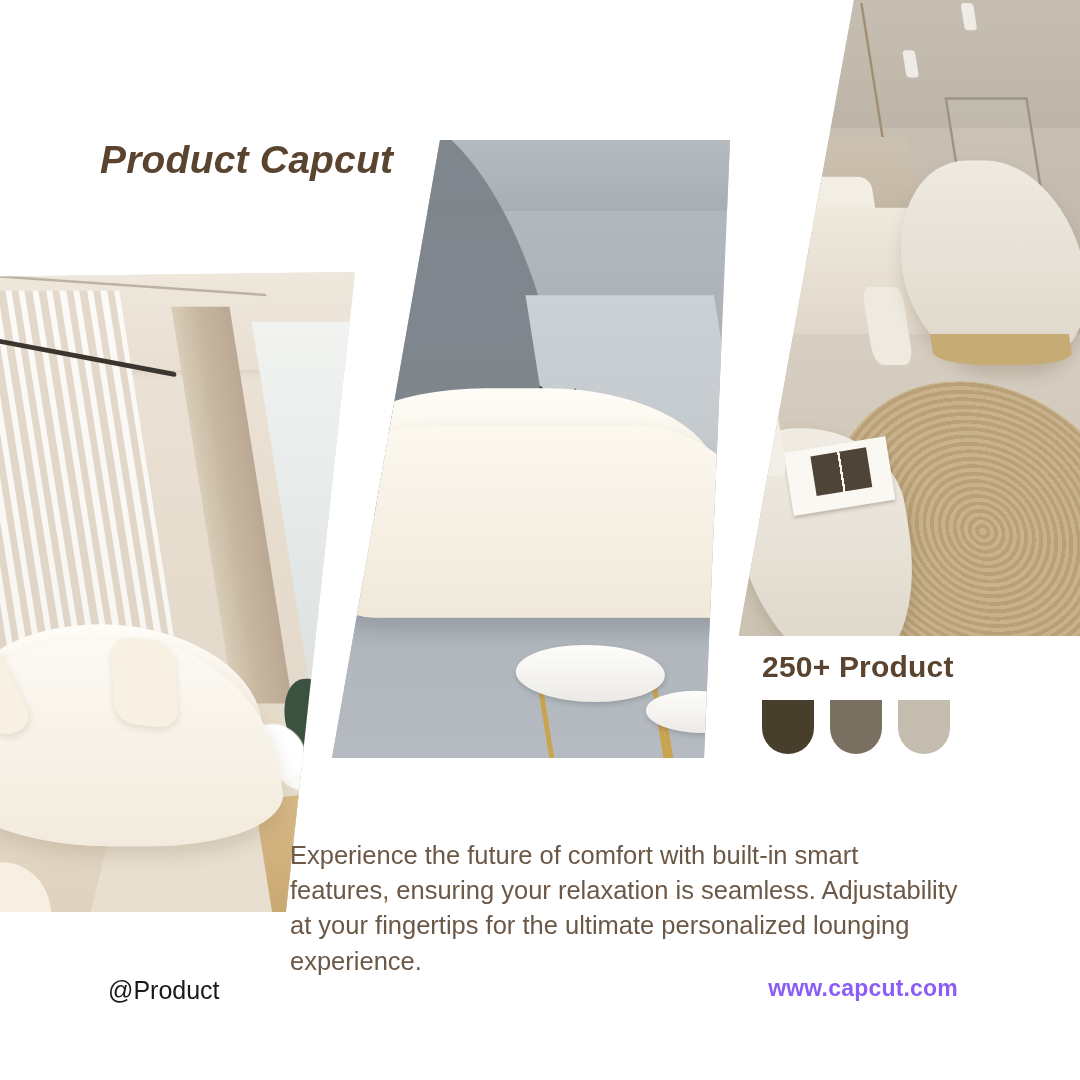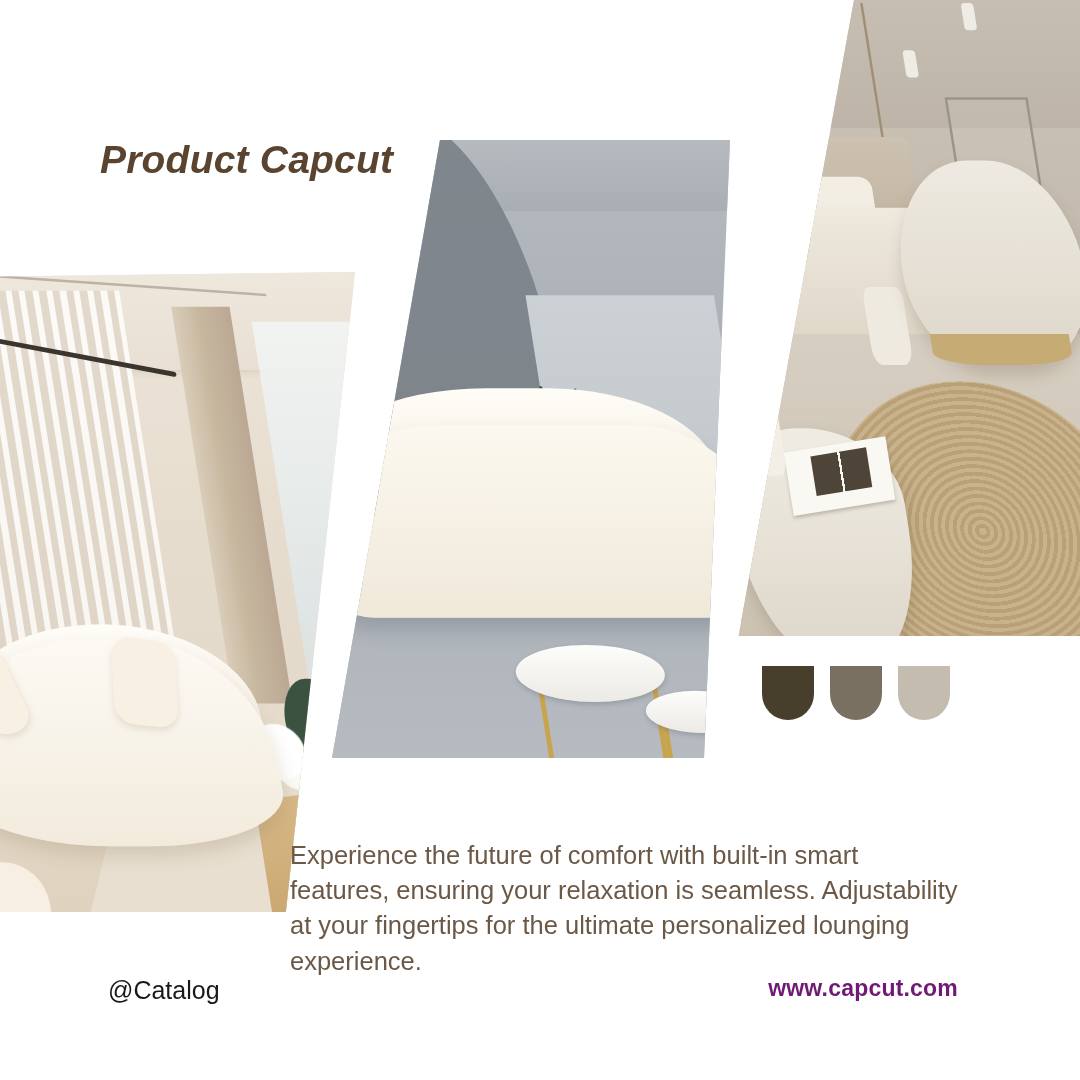--- a/index.html
+++ b/index.html
@@ -365,21 +365,21 @@
     font-size: 25px;
     color: #191919;
     z-index: 30;
   }
   #website {
     position: absolute;
     right: 122px;
     top: 975px;
     font-size: 23px;
     font-weight: bold;
-    color: #701a75;
+    color: #8b5cf6;
     letter-spacing: 0.2px;
     z-index: 30;
   }
 </style>
 </head>
 <body>
 
 <div id="poster">
 
   <div class="panel" id="panel-left">
@@ -455,25 +455,26 @@
       <div class="rs-book"></div>
       <div class="rs-book-art"></div>
       <div class="rs-stems"></div>
       <div class="rs-vase"></div>
     </div>
   </div>
 
   <div class="subheadline">Product Capcut</div>
 
   <div id="product-block">
+    <div id="product-count">250+ Product</div>
     <div id="swatch-row">
       <div class="swatch" style="background: rgb(72, 62, 44);"></div>
       <div class="swatch" style="background: rgb(122, 112, 97);"></div>
       <div class="swatch" style="background: rgb(195, 188, 175);"></div>
     </div>
   </div>
 
   <p id="body-copy">Experience the future of comfort with built-in smart features, ensuring your relaxation is seamless. Adjustability at your fingertips for the ultimate personalized lounging experience.</p>
 
-  <div id="handle">@Catalog</div>
+  <div id="handle">@Product</div>
   <div id="website">www.capcut.com</div>
 
 </div>
 
 </body></html>

